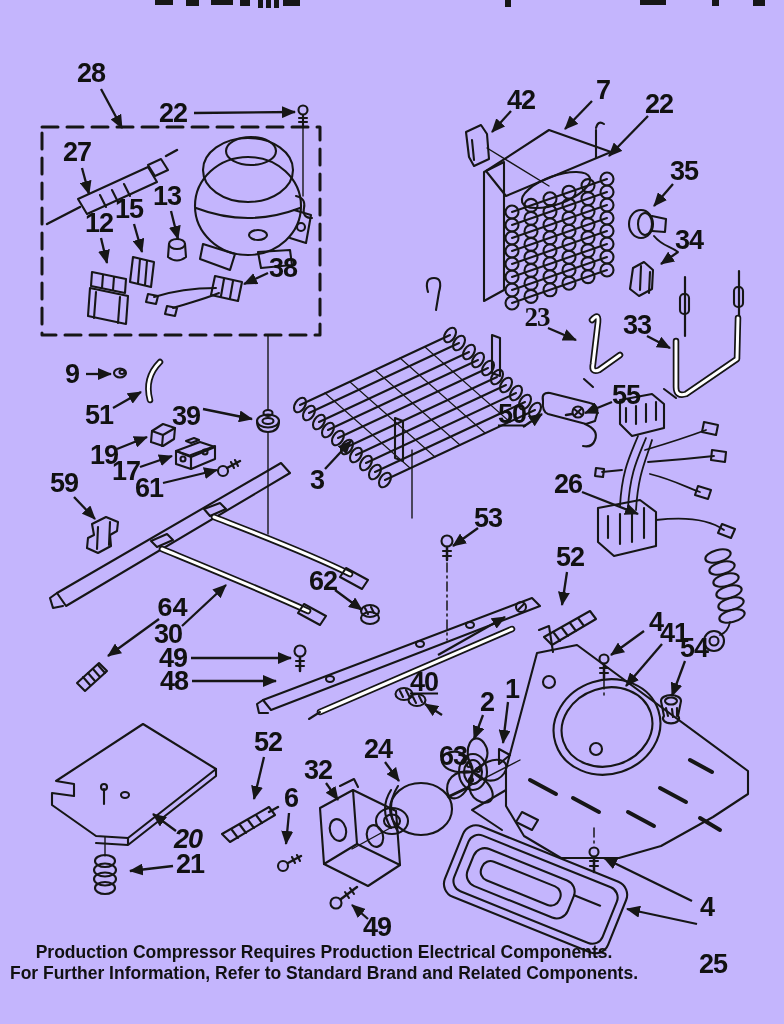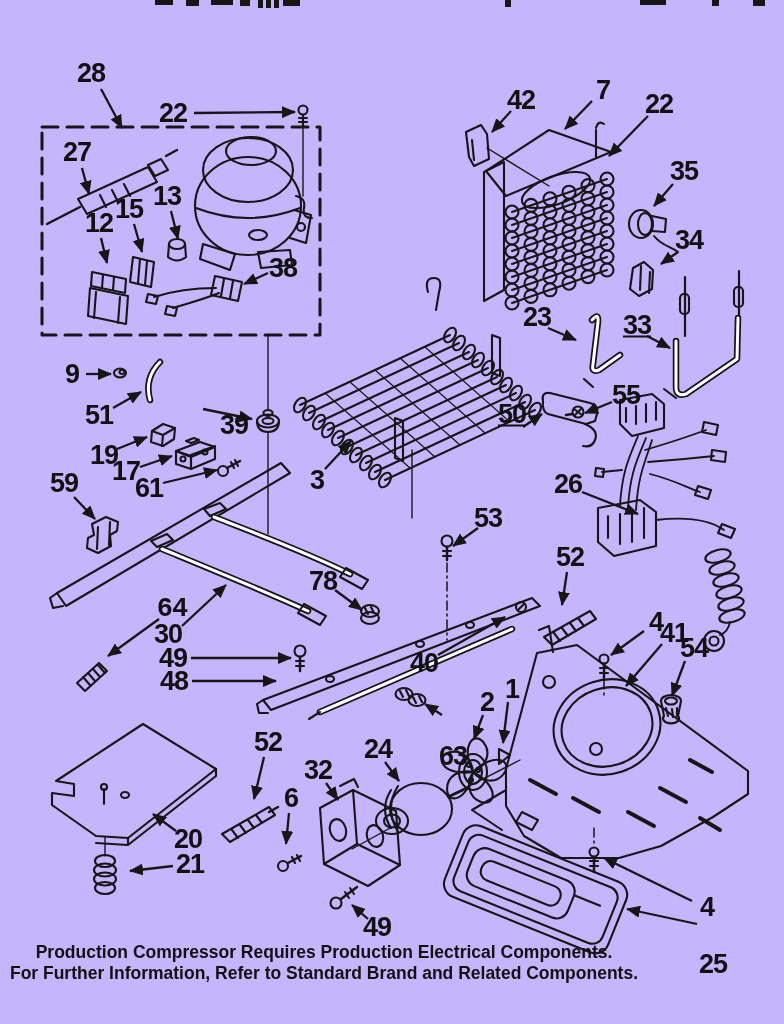--- a/index.html
+++ b/index.html
@@ -524,43 +524,43 @@
       <div class="callout" style="left: 77px; top: 152px;">27</div>
       <div class="callout" style="left: 99px; top: 223px;">12</div>
       <div class="callout" style="left: 129px; top: 209px;">15</div>
       <div class="callout" style="left: 167px; top: 196px;">13</div>
       <div class="callout" style="left: 283px; top: 268px;">38</div>
       <div class="callout" style="left: 521px; top: 100px;">42</div>
       <div class="callout" style="left: 603px; top: 90px;">7</div>
       <div class="callout" style="left: 659px; top: 104px;">22</div>
       <div class="callout" style="left: 684px; top: 171px;">35</div>
       <div class="callout" style="left: 689px; top: 240px;">34</div>
-      <div class="callout" style="left: 637px; top: 325px; text-decoration: underline;">33</div>
-      <div class="callout" style="left: 537px; top: 317px;">23</div>
+      <div class="callout" style="left: 637px; top: 325px;">33</div>
+      <div class="callout" style="left: 537px; top: 317px; font-family: Liberation Serif, serif;">23</div>
       <div class="callout" style="left: 72px; top: 374px;">9</div>
       <div class="callout" style="left: 99px; top: 415px;">51</div>
-      <div class="callout" style="left: 186px; top: 425px; margin-left: 48px;">39</div>
+      <div class="callout" style="left: 186px; top: 416px;">39</div>
       <div class="callout" style="left: 104px; top: 455px;">19</div>
       <div class="callout" style="left: 126px; top: 471px; text-align: right;">17</div>
       <div class="callout" style="left: 149px; top: 488px;">61</div>
       <div class="callout" style="left: 64px; top: 483px;">59</div>
       <div class="callout" style="left: 317px; top: 480px;">3</div>
       <div class="callout" style="left: 512px; top: 414px; text-decoration: underline;">50</div>
       <div class="callout" style="left: 626px; top: 395px;">55</div>
       <div class="callout" style="left: 568px; top: 484px;">26</div>
       <div class="callout" style="left: 488px; top: 518px;">53</div>
-      <div class="callout" style="left: 323px; top: 581px;">78</div>
+      <div class="callout" style="left: 323px; top: 581px;">62</div>
       <div class="callout" style="left: 172px; top: 609px; font-family: Liberation Mono, monospace;">64</div>
       <div class="callout" style="left: 168px; top: 634px;">30</div>
       <div class="callout" style="left: 173px; top: 658px;">49</div>
       <div class="callout" style="left: 174px; top: 681px;">48</div>
-      <div class="callout" style="left: 424px; top: 663px;">40</div>
+      <div class="callout" style="left: 424px; top: 682px; text-decoration: underline;">40</div>
       <div class="callout" style="left: 268px; top: 742px;">52</div>
       <div class="callout" style="left: 291px; top: 798px;">6</div>
-      <div class="callout" style="left: 188px; top: 839px;">20</div>
+      <div class="callout" style="left: 188px; top: 839px; font-style: italic;">20</div>
       <div class="callout" style="left: 190px; top: 864px;">21</div>
       <div class="callout" style="left: 378px; top: 749px;">24</div>
       <div class="callout" style="left: 318px; top: 770px;">32</div>
       <div class="callout" style="left: 453px; top: 722px; margin-top: 34px;">63</div>
       <div class="callout" style="left: 487px; top: 702px;">2</div>
       <div class="callout" style="left: 512px; top: 689px;">1</div>
       <div class="callout" style="left: 377px; top: 927px;">49</div>
       <div class="callout" style="left: 656px; top: 622px;">4</div>
       <div class="callout" style="left: 674px; top: 633px;">41</div>
       <div class="callout" style="left: 694px; top: 648px;">54</div>

